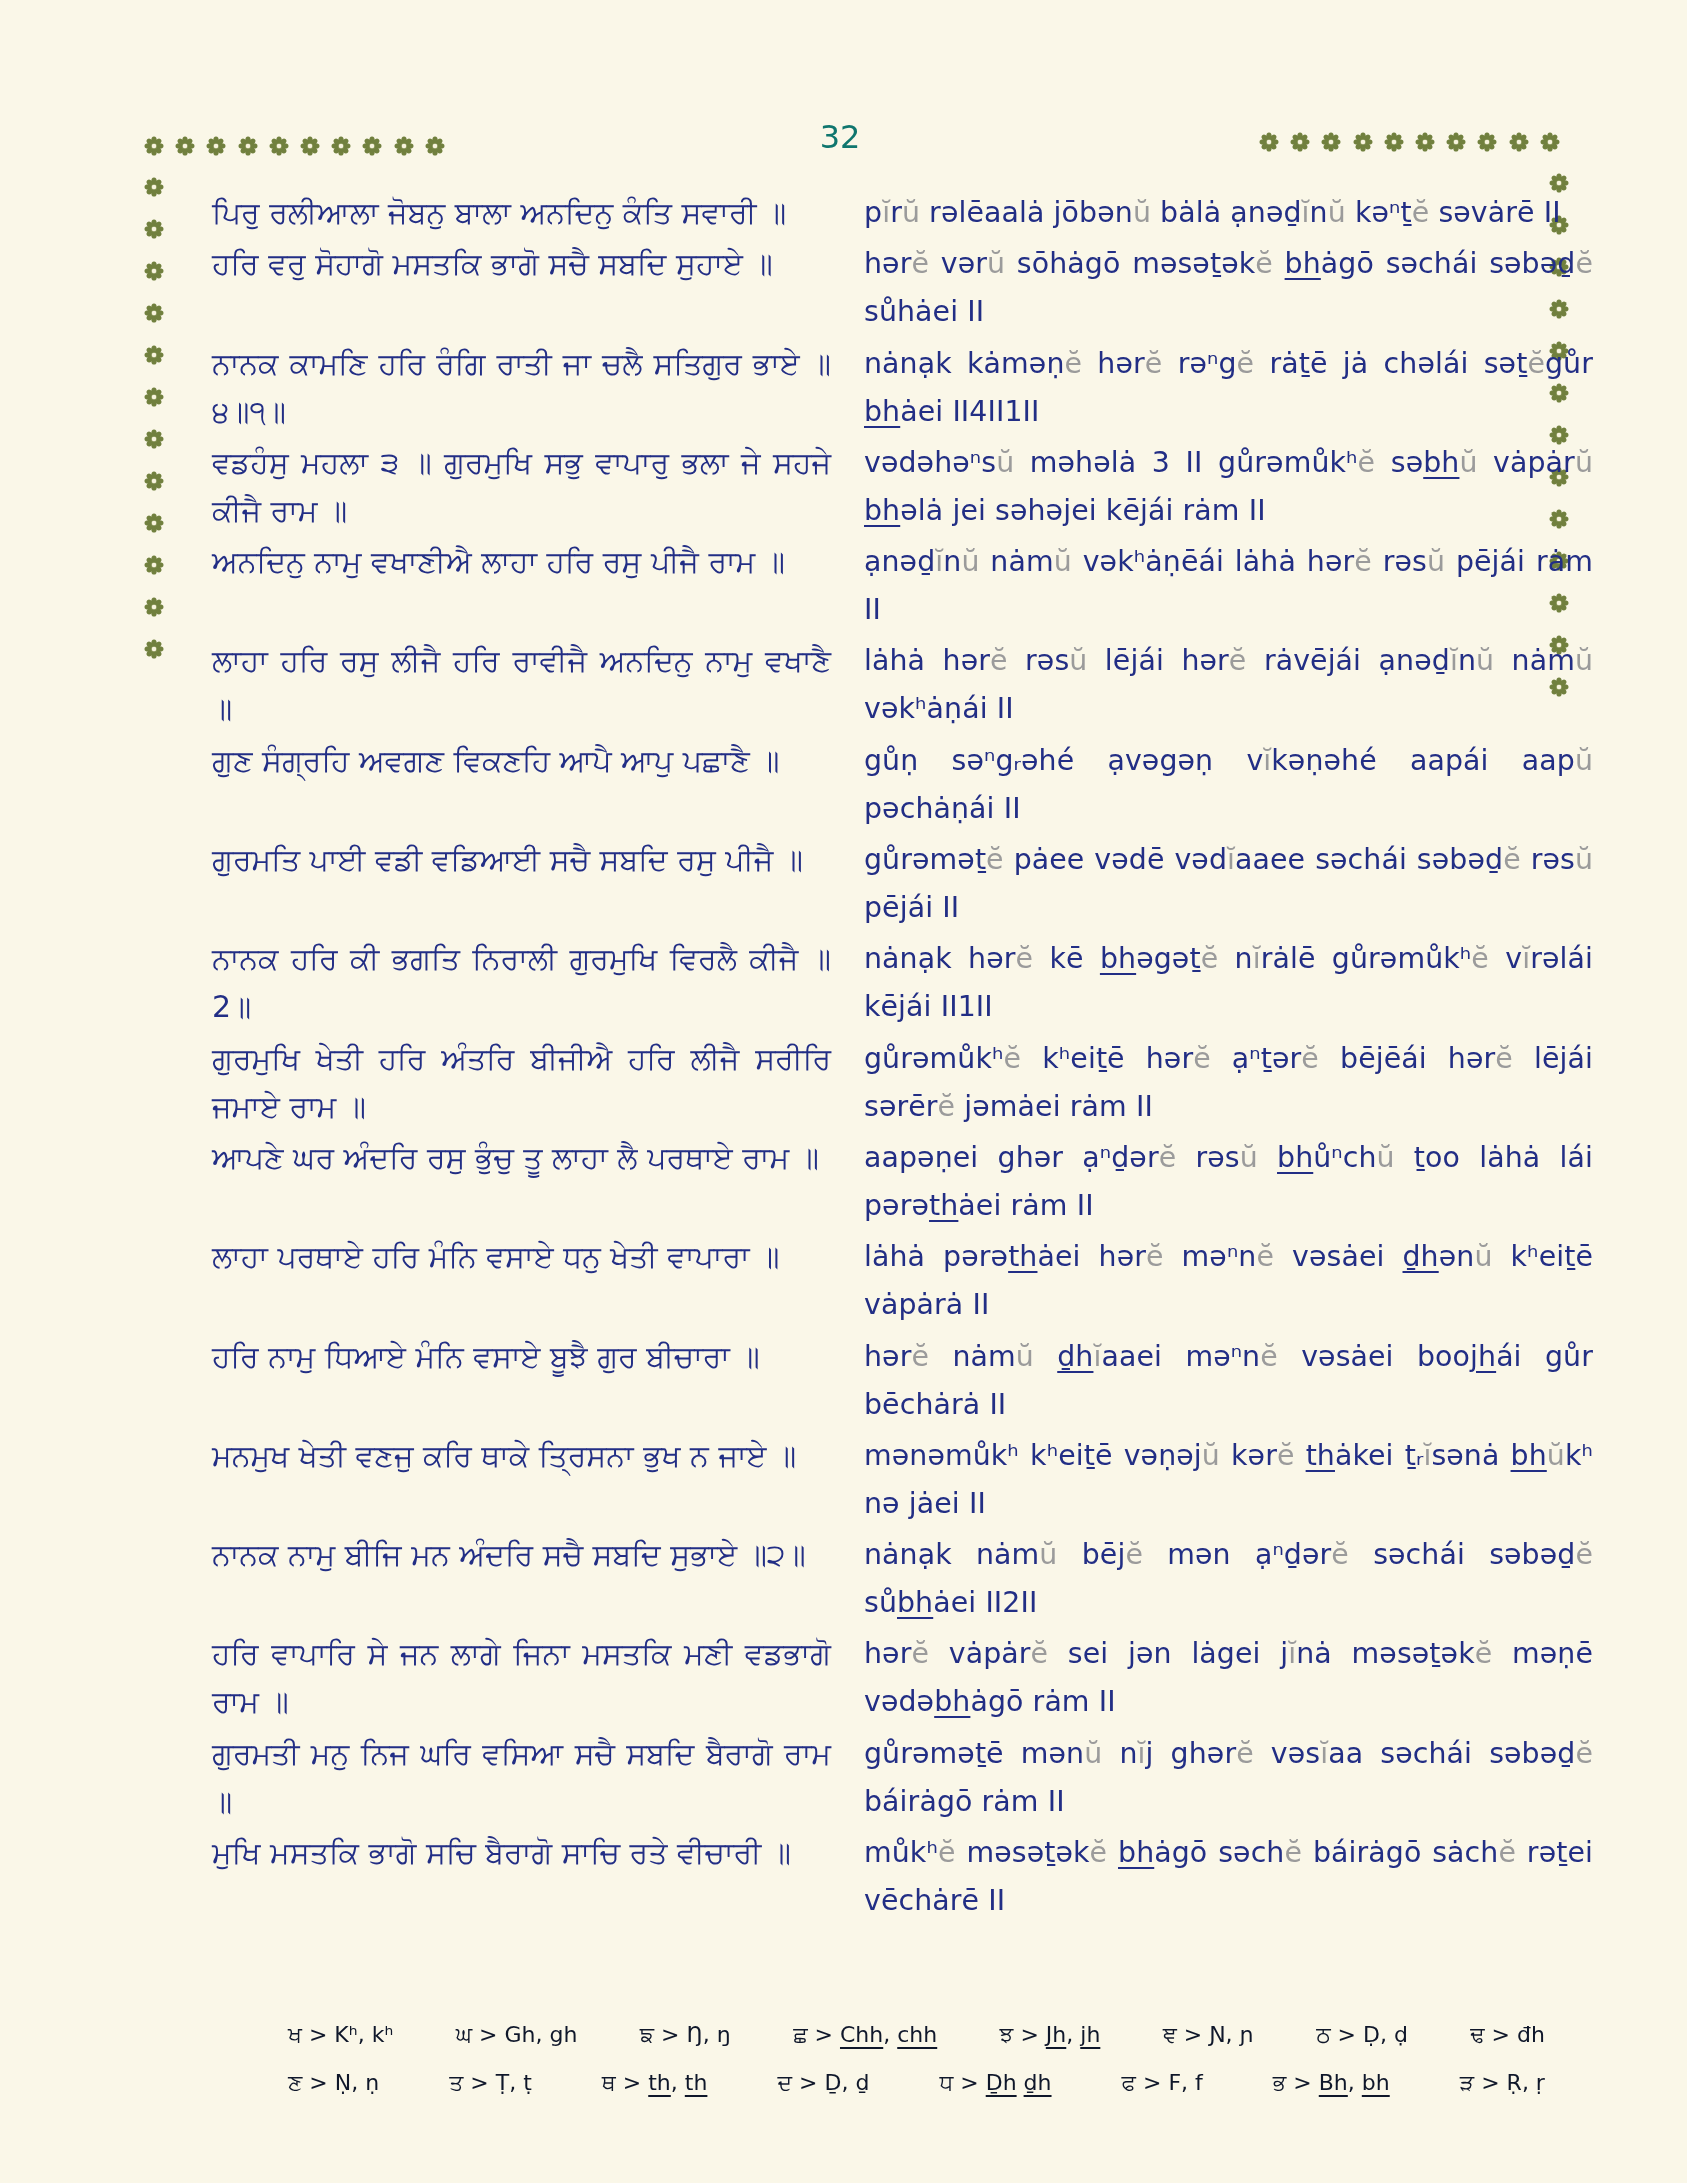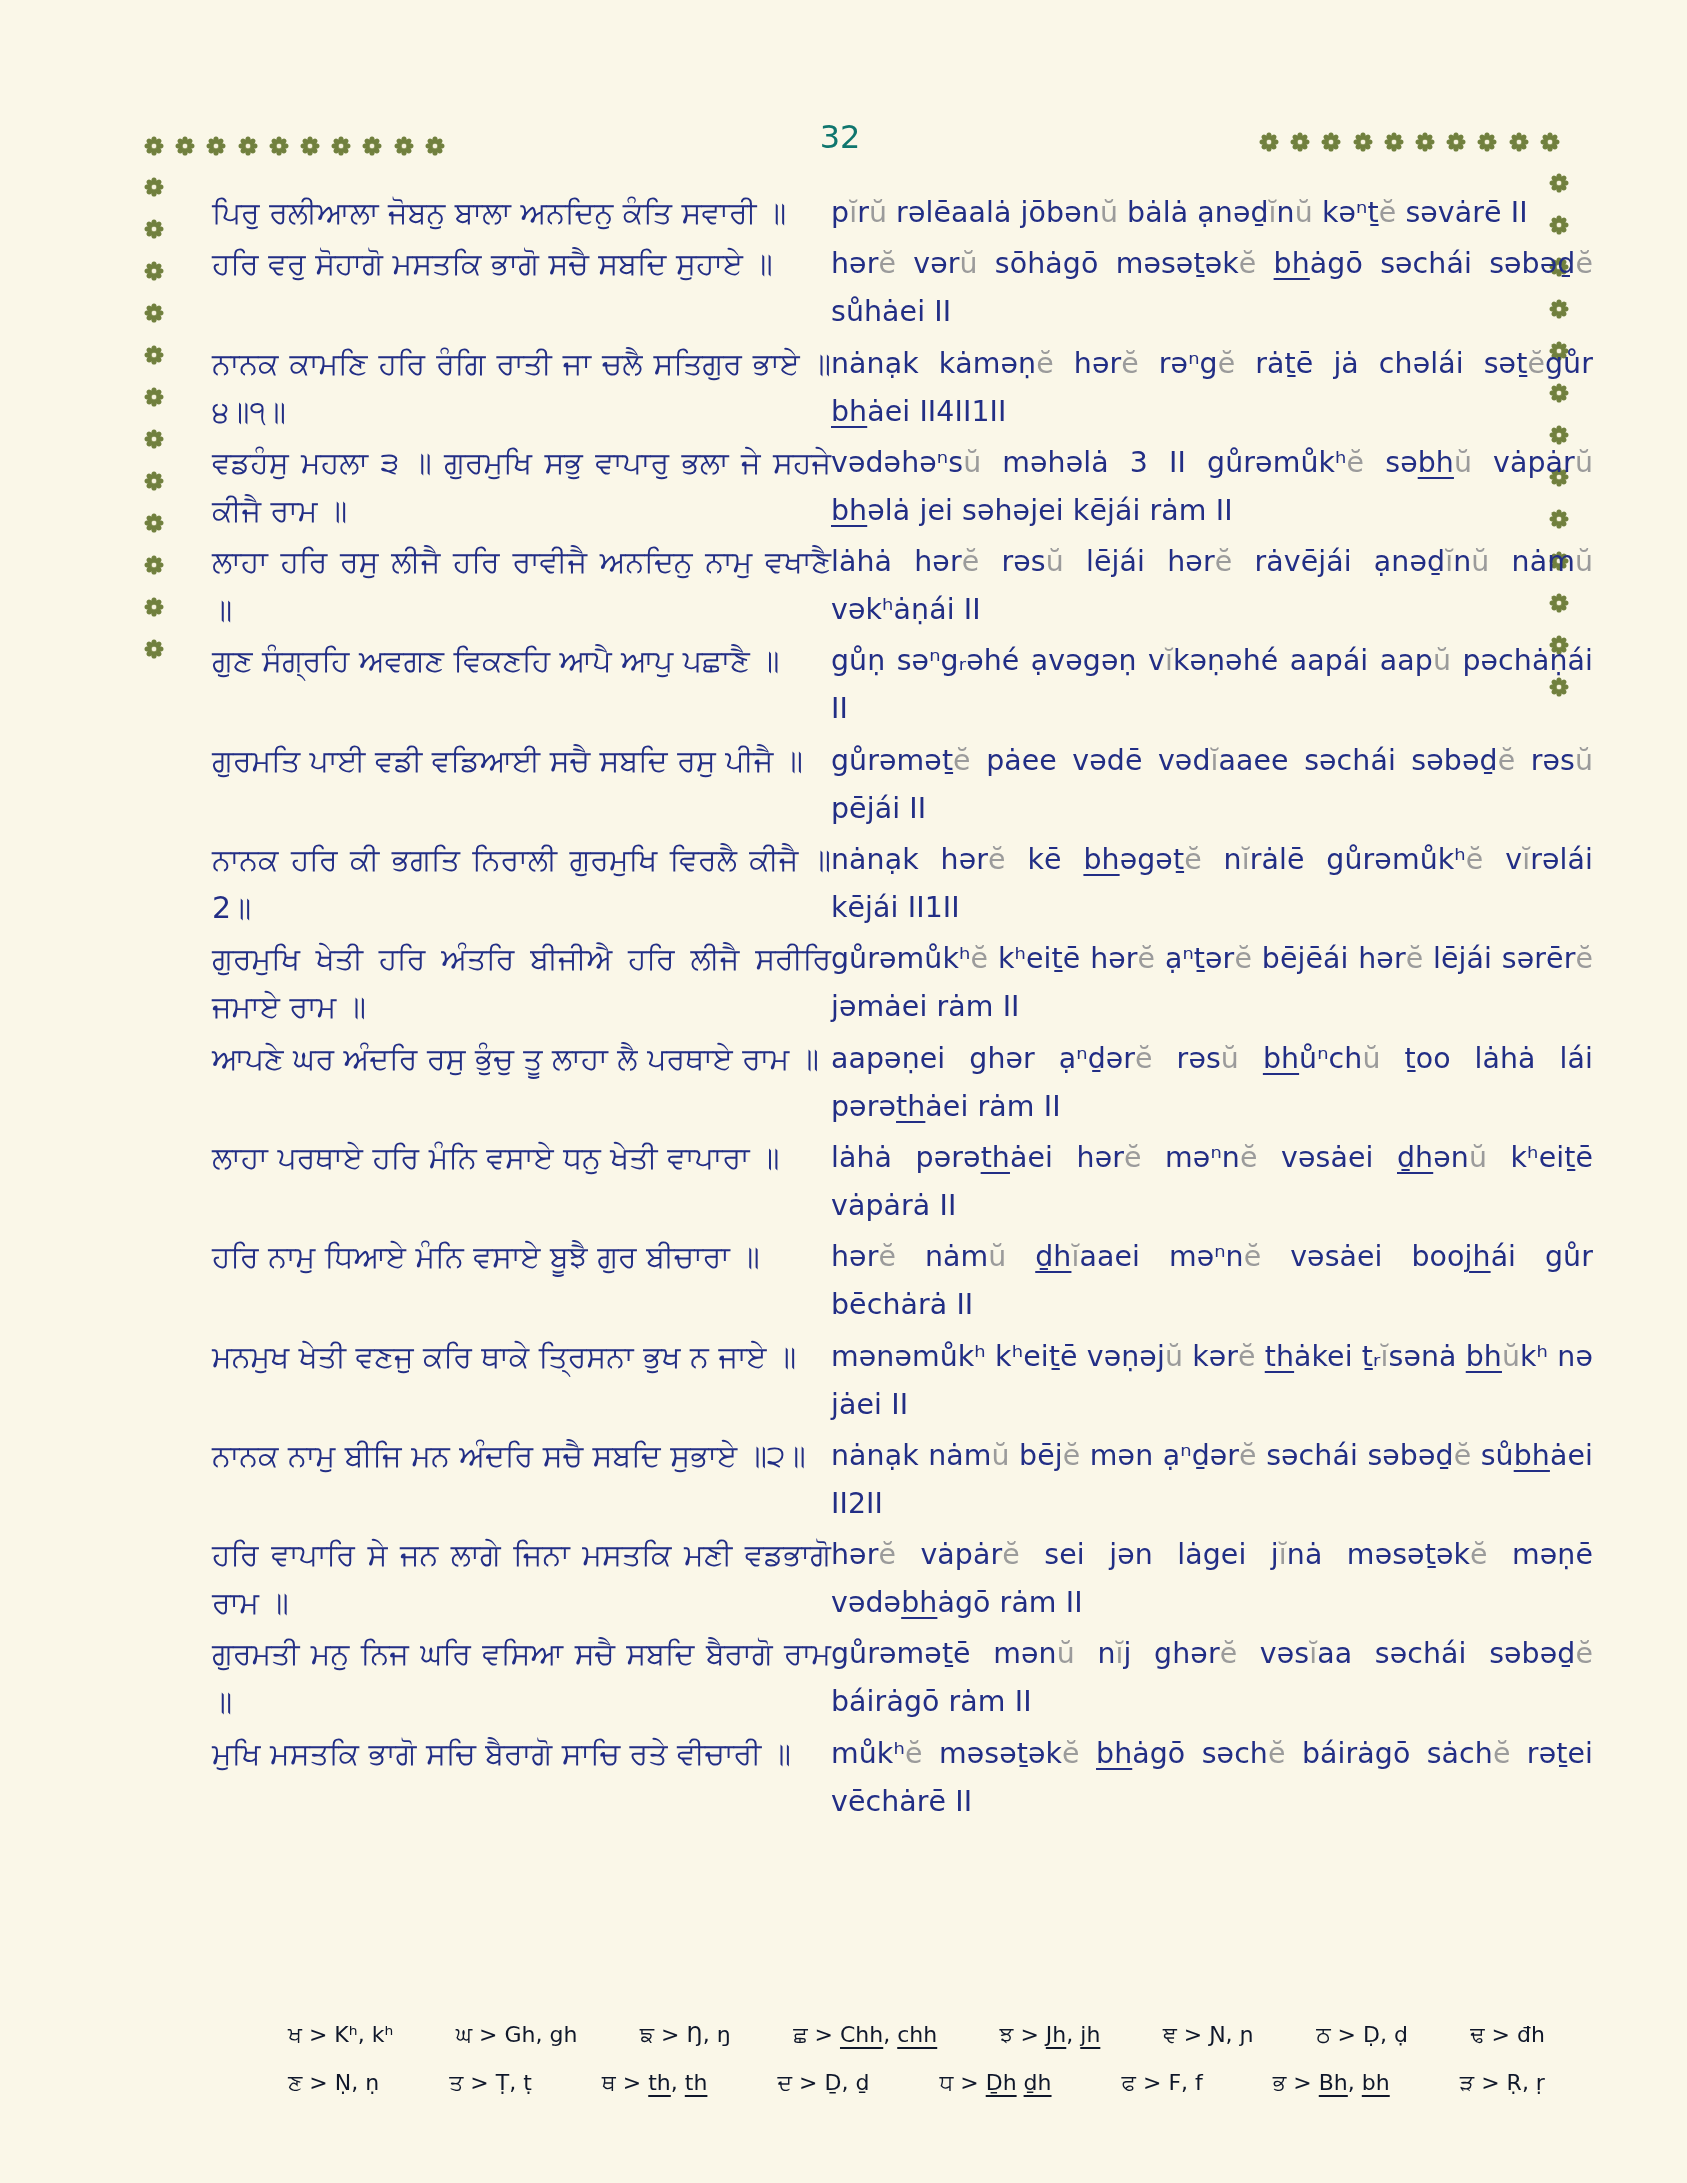--- a/index.html
+++ b/index.html
@@ -20,21 +20,21 @@
   .orn-row-top-left{left:144px;top:136px;}
   .orn-row-top-right{left:1259px;top:132px;}
   .orn-col-left{left:144px;top:177px;}
   .orn-col-right{left:1549px;top:173px;}
   .flower{display:block;}
   
   .verses{
     position:absolute;left:212px;top:189px;width:1381px;
   }
   .verse-row{
-    display:flex;margin-bottom:3.3px;align-items:flex-start;
+    display:flex;gap:33px;margin-bottom:3.3px;align-items:flex-start;
   }
   .gurmukhi-cell{
     flex:0 0 619px;width:619px;
     font-size:30px;line-height:48px;
     color:#222e85;text-align:justify;
   }
   .translit-cell{
     flex:1 1 auto;
     font-size:28.4px;line-height:48px;
     color:#222e85;text-align:justify;
@@ -664,20 +664,24 @@
       <div class="gurmukhi-cell">ਹਰਿ ਵਰੁ ਸੋਹਾਗੋ ਮਸਤਕਿ ਭਾਗੋ ਸਚੈ ਸਬਦਿ ਸੁਹਾਏ ॥</div>
       <div class="translit-cell">hər<span class="mute">ĕ</span> vər<span class="mute">ŭ</span> sōhȧgō məsəṯək<span class="mute">ĕ</span> <u>bh</u>ȧgō səchái səbəḏ<span class="mute">ĕ</span> sůhȧei II</div>
     </div>
     <div class="verse-row">
       <div class="gurmukhi-cell">ਨਾਨਕ ਕਾਮਣਿ ਹਰਿ ਰੰਗਿ ਰਾਤੀ ਜਾ ਚਲੈ ਸਤਿਗੁਰ ਭਾਏ ॥੪॥੧॥</div>
       <div class="translit-cell">nȧnạk kȧməṇ<span class="mute">ĕ</span> hər<span class="mute">ĕ</span> rəⁿg<span class="mute">ĕ</span> rȧṯē jȧ chəlái səṯ<span class="mute">ĕ</span>gůr <u>bh</u>ȧei II4II1II</div>
     </div>
     <div class="verse-row">
       <div class="gurmukhi-cell">ਵਡਹੰਸੁ ਮਹਲਾ ੩ ॥ ਗੁਰਮੁਖਿ ਸਭੁ ਵਾਪਾਰੁ ਭਲਾ ਜੇ ਸਹਜੇ ਕੀਜੈ ਰਾਮ ॥</div>
       <div class="translit-cell">vədəhəⁿs<span class="mute">ŭ</span> məhəlȧ 3 II gůrəmůkʰ<span class="mute">ĕ</span> sə<u>bh</u><span class="mute">ŭ</span> vȧpȧr<span class="mute">ŭ</span> <u>bh</u>əlȧ jei səhəjei kējái rȧm II</div>
+    </div>
+    <div class="verse-row">
+      <div class="gurmukhi-cell">ਅਨਦਿਨੁ ਨਾਮੁ ਵਖਾਣੀਐ ਲਾਹਾ ਹਰਿ ਰਸੁ ਪੀਜੈ ਰਾਮ ॥</div>
+      <div class="translit-cell">ạnəḏ<span class="mute">ĭ</span>n<span class="mute">ŭ</span> nȧm<span class="mute">ŭ</span> vəkʰȧṇēái lȧhȧ hər<span class="mute">ĕ</span> rəs<span class="mute">ŭ</span> pējái rȧm II</div>
     </div>
     <div class="verse-row">
       <div class="gurmukhi-cell">ਲਾਹਾ ਹਰਿ ਰਸੁ ਲੀਜੈ ਹਰਿ ਰਾਵੀਜੈ ਅਨਦਿਨੁ ਨਾਮੁ ਵਖਾਣੈ ॥</div>
       <div class="translit-cell">lȧhȧ hər<span class="mute">ĕ</span> rəs<span class="mute">ŭ</span> lējái hər<span class="mute">ĕ</span> rȧvējái ạnəḏ<span class="mute">ĭ</span>n<span class="mute">ŭ</span> nȧm<span class="mute">ŭ</span> vəkʰȧṇái II</div>
     </div>
     <div class="verse-row">
       <div class="gurmukhi-cell">ਗੁਣ ਸੰਗ੍ਰਹਿ ਅਵਗਣ ਵਿਕਣਹਿ ਆਪੈ ਆਪੁ ਪਛਾਣੈ ॥</div>
       <div class="translit-cell">gůṇ səⁿgᵣəhé ạvəgəṇ v<span class="mute">ĭ</span>kəṇəhé aapái aap<span class="mute">ŭ</span> pəchȧṇái II</div>
     </div>
     <div class="verse-row">

